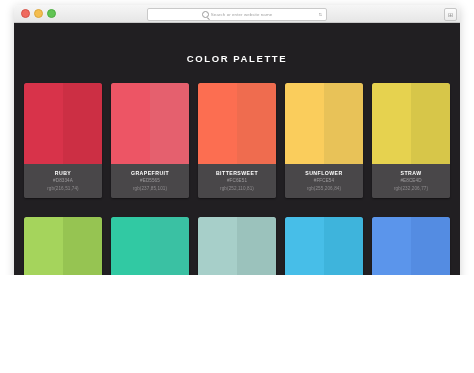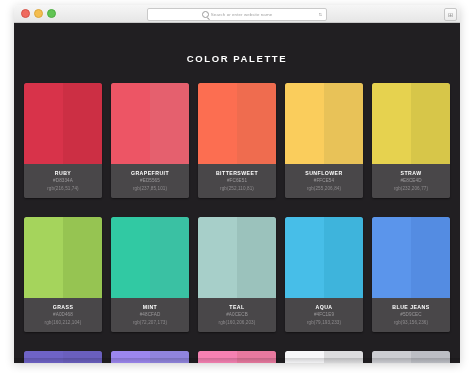--- a/index.html
+++ b/index.html
@@ -8,21 +8,21 @@
     background: #ffffff;
     width: 474px;
     height: 373px;
     overflow: hidden;
     font-family: "Liberation Sans", sans-serif;
   }
 
   #page {
     position: relative;
     width: 474px;
-    height: 373px;
+    height: 275px;
     background: #ffffff;
     overflow: hidden;
   }
 
   
   .browser-window {
     position: absolute;
     left: 14px;
     top: 5px;
     width: 446px;

